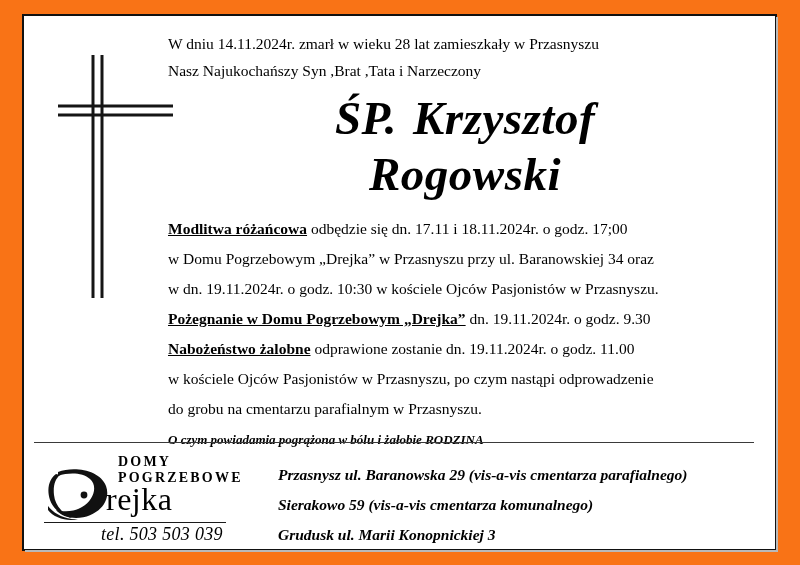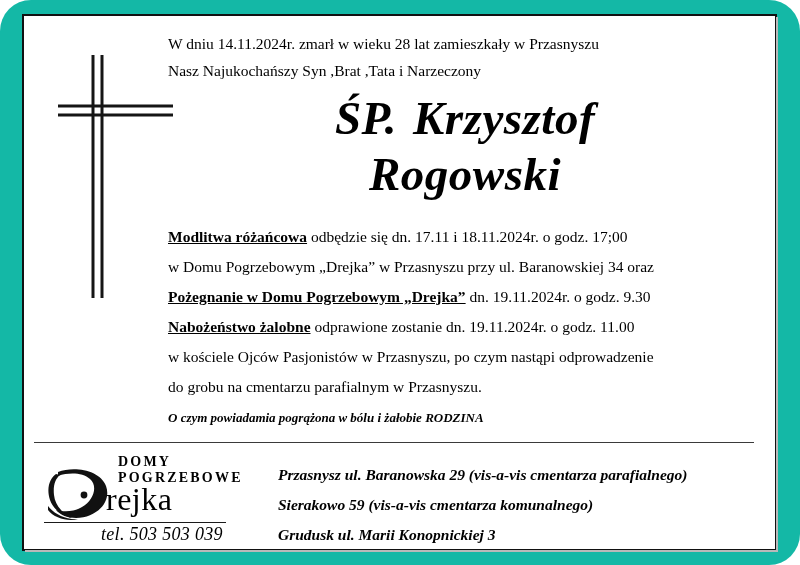--- a/index.html
+++ b/index.html
@@ -14,23 +14,22 @@
     color: #000000;
     overflow: hidden;
   }
 
   
   .notice {
     position: absolute;
     left: 0; top: 0;
     width: 800px;
     height: 565px;
-    background: #14b8a6;
+    background: #f97316;
     box-sizing: border-box;
-    border-radius: 31px;
   }
   .frame {
     position: absolute;
     left: 22px;
     top: 14px;
     width: 755px;
     height: 537px;
     border: 2px solid #111111;
     box-sizing: border-box;
     background: #ffffff;
@@ -67,21 +66,21 @@
   }
 
   .deceased-name {
     text-align: center;
     font-weight: bold;
     font-style: italic;
     font-size: 47px;
     line-height: 56px;
     letter-spacing: 0.5px;
     margin-top: 6px;
-    margin-bottom: 20px;
+    margin-bottom: 12px;
     margin-left: -6px;
   }
   .deceased-name .nm-line { display: block; white-space: nowrap; }
   .deceased-name .sp-gap { display: inline-block; width: 16px; }
 
   .body-line {
     font-size: 15.5px;
     line-height: 30px;
     white-space: nowrap;
   }
@@ -216,20 +215,23 @@
         <span>ŚP.</span><span class="sp-gap"></span><span>Krzysztof</span>
       </span>
       <span class="nm-line">Rogowski</span>
     </div>
 
     <div class="body-line">
       <span class="lead">Modlitwa różańcowa</span><span> odbędzie się dn. 17.11 i 18.11.2024r. o godz. 17;00</span>
     </div>
     <div class="body-line">
       <span>w Domu Pogrzebowym „Drejka” w Przasnyszu przy ul. Baranowskiej 34 oraz</span>
+    </div>
+    <div class="body-line">
+      <span>w dn. 19.11.2024r. o godz. 10:30 w kościele Ojców Pasjonistów w Przasnyszu.</span>
     </div>
     <div class="body-line">
       <span class="lead">Pożegnanie w Domu Pogrzebowym „Drejka”</span><span> dn. 19.11.2024r. o godz. 9.30</span>
     </div>
     <div class="body-line">
       <span class="lead">Nabożeństwo żalobne</span><span> odprawione zostanie dn. 19.11.2024r. o godz. 11.00</span>
     </div>
     <div class="body-line">
       <span>w kościele Ojców Pasjonistów w Przasnyszu, po czym nastąpi odprowadzenie</span>
     </div>

